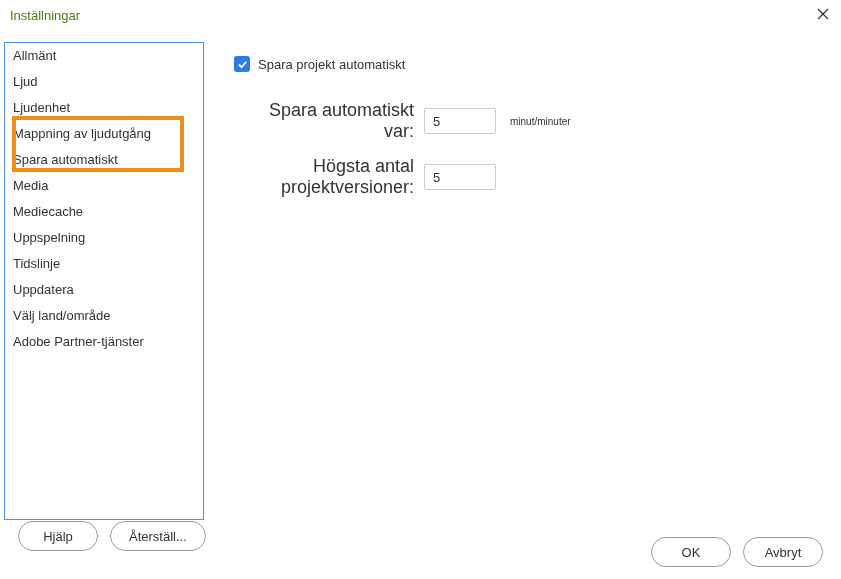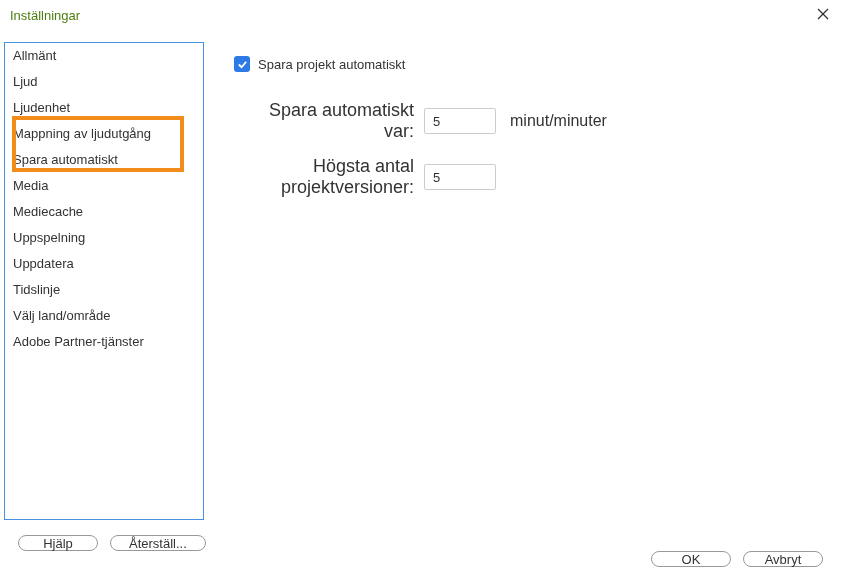--- a/index.html
+++ b/index.html
@@ -108,21 +108,21 @@
       height: 26px;
       border: 1px solid #ccc;
       border-radius: 2px;
       padding: 0 8px;
       font-size: 13px;
       color: #333;
       background: #fff;
     }
     .form-suffix {
       margin-left: 14px;
-      font-size: 16px;
+      font-size: 10px;
       color: #333;
     }
     .footer {
       position: absolute;
       bottom: 12px;
       left: 0;
       right: 0;
       display: flex;
       padding: 0 18px;
       align-items: center;
@@ -132,21 +132,21 @@
       gap: 12px;
     }
     .footer-right {
       margin-left: auto;
       display: flex;
       gap: 12px;
       margin-top: 32px;
     }
     .btn {
       min-width: 80px;
-      height: 16px;
+      height: 30px;
       border: 1px solid #999;
       border-radius: 15px;
       background: #fff;
       font-size: 13px;
       color: #333;
       cursor: pointer;
       display: flex;
       align-items: center;
       justify-content: center;
       padding: 0 18px;
@@ -168,22 +168,22 @@
 <div class="main-area">
   <div class="sidebar">
     <div class="sidebar-item">Allmänt</div>
     <div class="sidebar-item">Ljud</div>
     <div class="sidebar-item">Ljudenhet</div>
     <div class="sidebar-item">Mappning av ljudutgång</div>
     <div class="sidebar-item">Spara automatiskt</div>
     <div class="sidebar-item">Media</div>
     <div class="sidebar-item">Mediecache</div>
     <div class="sidebar-item">Uppspelning</div>
+    <div class="sidebar-item">Tidslinje</div>
     <div class="sidebar-item">Uppdatera</div>
-    <div class="sidebar-item">Tidslinje</div>
     <div class="sidebar-item">Välj land/område</div>
     <div class="sidebar-item">Adobe Partner-tjänster</div>
   </div>
 
   <div class="content-pane">
     <div class="checkbox-row">
       <div class="checkbox">
         <svg viewBox="0 0 12 12">
           <polyline points="2,6 5,9 10,3" fill="none" stroke="#fff" stroke-width="2"></polyline>
         </svg>

